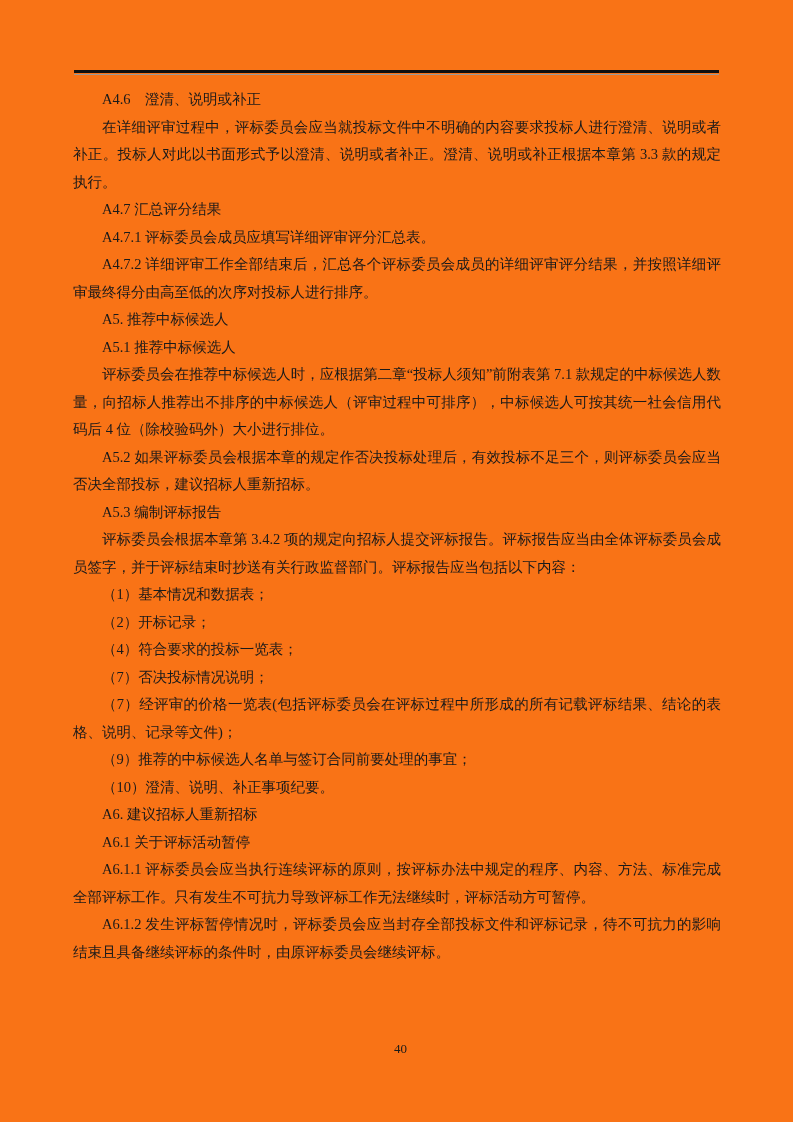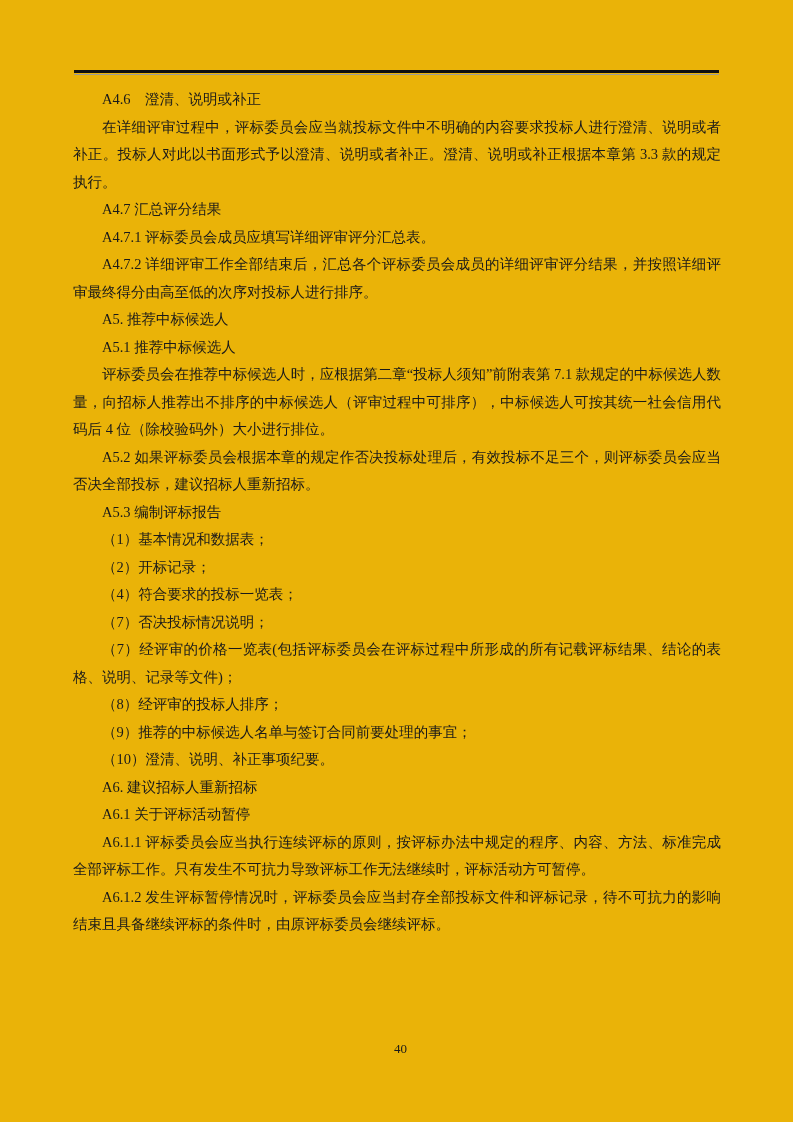--- a/index.html
+++ b/index.html
@@ -4,21 +4,21 @@
 <style>
   html, body {
     margin: 0;
     padding: 0;
     background: #ffffff;
   }
   .page {
     position: relative;
     width: 793px;
     height: 1122px;
-    background: #eab308;
+    background: #f97316;
     overflow: hidden;
     font-family: "Liberation Serif", "DejaVu Serif", serif;
     color: #1a1a1a;
   }
   .header-rule {
     position: absolute;
     top: 70px;
     left: 74px;
     width: 645px;
     height: 3px;
@@ -68,26 +68,26 @@
       <p class="para">A4.6　澄清、说明或补正</p>
       <p class="para">在详细评审过程中，评标委员会应当就投标文件中不明确的内容要求投标人进行澄清、说明或者补正。投标人对此以书面形式予以澄清、说明或者补正。澄清、说明或补正根据本章第 3.3 款的规定执行。</p>
       <p class="para">A4.7 汇总评分结果</p>
       <p class="para">A4.7.1 评标委员会成员应填写详细评审评分汇总表。</p>
       <p class="para">A4.7.2 详细评审工作全部结束后，汇总各个评标委员会成员的详细评审评分结果，并按照详细评审最终得分由高至低的次序对投标人进行排序。</p>
       <p class="para">A5. 推荐中标候选人</p>
       <p class="para">A5.1 推荐中标候选人</p>
       <p class="para">评标委员会在推荐中标候选人时，应根据第二章“投标人须知”前附表第 7.1 款规定的中标候选人数量，向招标人推荐出不排序的中标候选人（评审过程中可排序），中标候选人可按其统一社会信用代码后 4 位（除校验码外）大小进行排位。</p>
       <p class="para">A5.2 如果评标委员会根据本章的规定作否决投标处理后，有效投标不足三个，则评标委员会应当否决全部投标，建议招标人重新招标。</p>
       <p class="para">A5.3 编制评标报告</p>
+      <p class="para">评标委员会根据本章第 3.4.2 项的规定向招标人提交评标报告。评标报告应当由全体评标委员会成员签字，并于评标结束时抄送有关行政监督部门。评标报告应当包括以下内容：</p>
       <p class="para">（1）基本情况和数据表；</p>
       <p class="para">（2）开标记录；</p>
       <p class="para">（4）符合要求的投标一览表；</p>
       <p class="para">（7）否决投标情况说明；</p>
       <p class="para">（7）经评审的价格一览表(包括评标委员会在评标过程中所形成的所有记载评标结果、结论的表格、说明、记录等文件)；</p>
-      <p class="para">（8）经评审的投标人排序；</p>
       <p class="para">（9）推荐的中标候选人名单与签订合同前要处理的事宜；</p>
       <p class="para">（10）澄清、说明、补正事项纪要。</p>
       <p class="para">A6. 建议招标人重新招标</p>
       <p class="para">A6.1 关于评标活动暂停</p>
       <p class="para">A6.1.1 评标委员会应当执行连续评标的原则，按评标办法中规定的程序、内容、方法、标准完成全部评标工作。只有发生不可抗力导致评标工作无法继续时，评标活动方可暂停。</p>
       <p class="para">A6.1.2 发生评标暂停情况时，评标委员会应当封存全部投标文件和评标记录，待不可抗力的影响结束且具备继续评标的条件时，由原评标委员会继续评标。</p>
     </div>
   <div class="page-number">40</div>
 </div>
 

